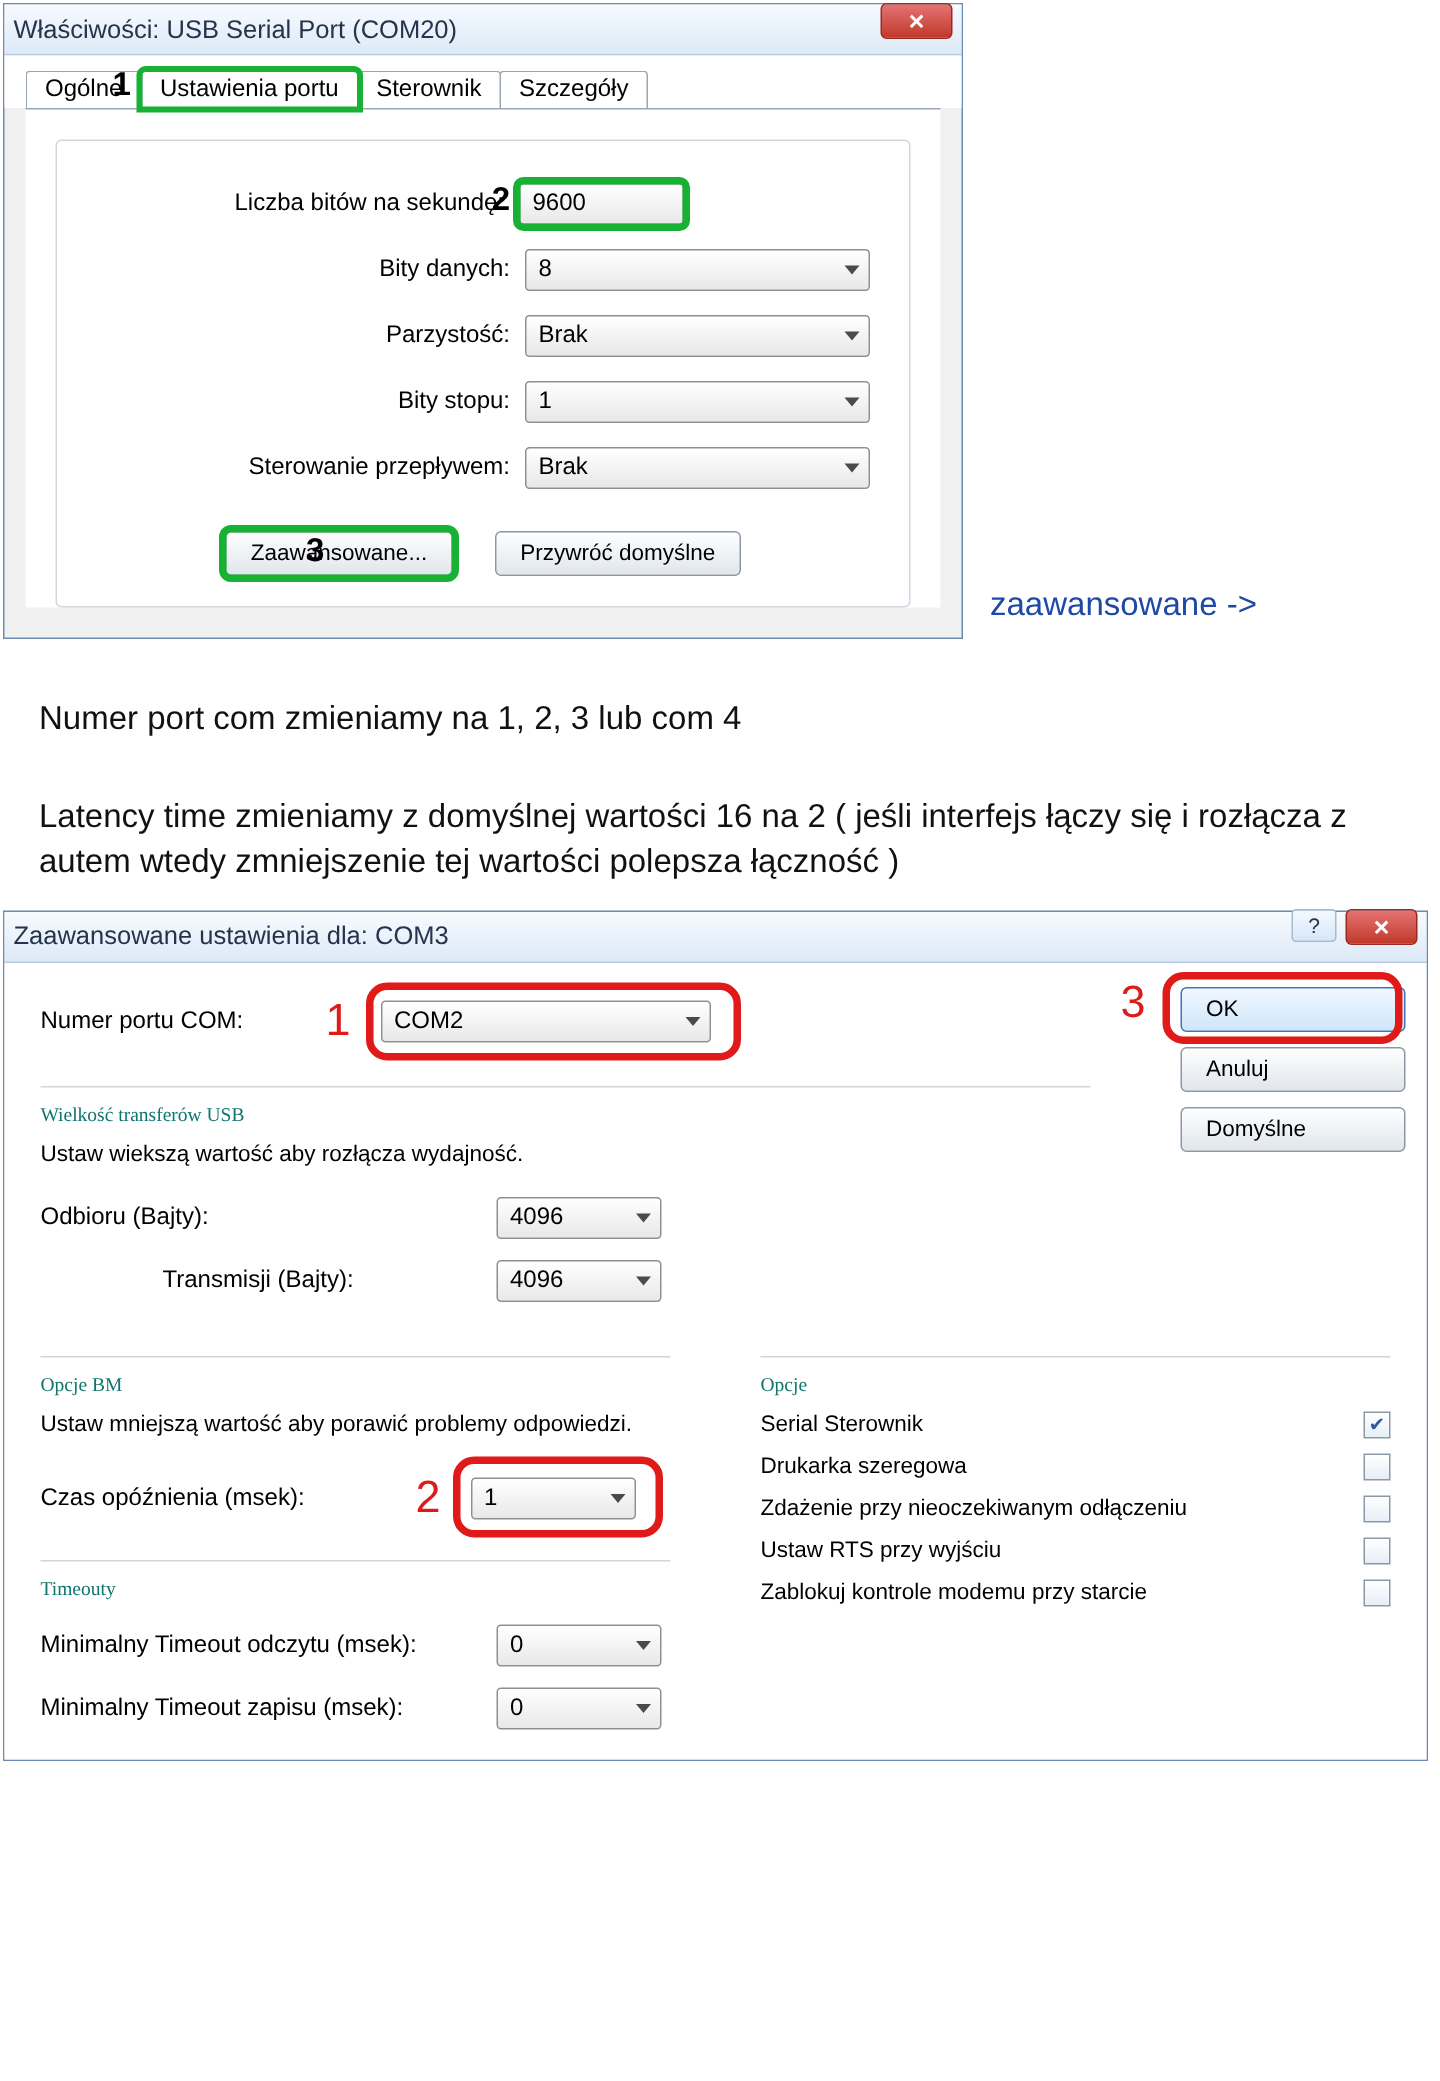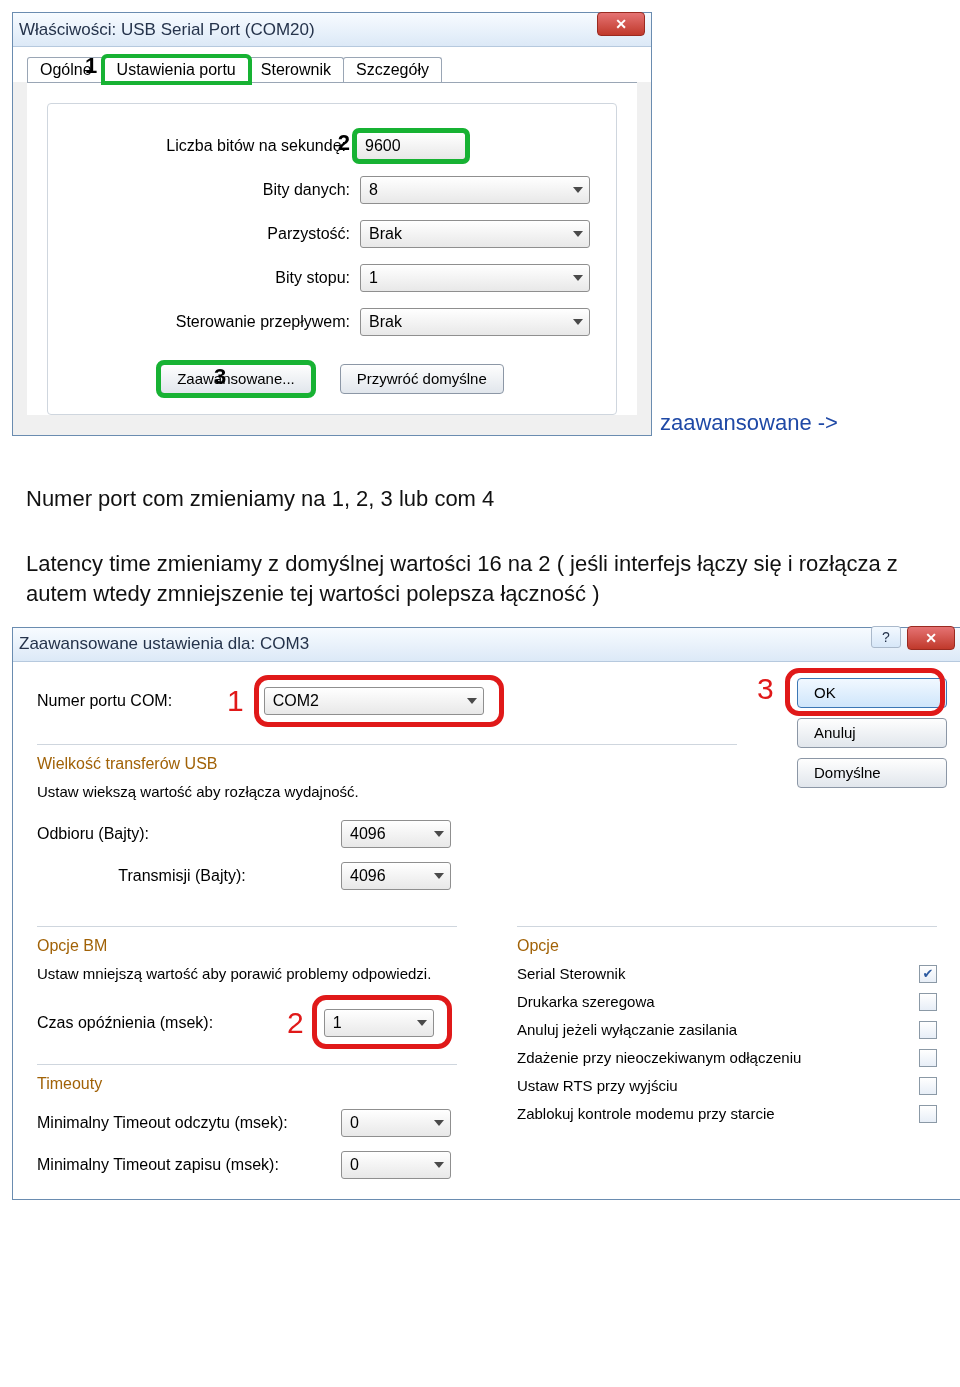--- a/index.html
+++ b/index.html
@@ -8,21 +8,21 @@
     padding: 0;
     font-family: "Segoe UI", Tahoma, sans-serif;
     font-size: 16px;
     background: #fff;
     color: #000;
     width: 960px;
   }
   .window {
     border: 1px solid #6a8cb0;
     background: #f0f0f0;
-    margin: 12px;
+    margin: 2px;
     position: relative;
   }
   .titlebar {
     display: flex;
     align-items: center;
     justify-content: space-between;
     background: linear-gradient(#f7fbff, #dce9f7);
     border-bottom: 1px solid #b6c9de;
     padding: 4px 6px;
     height: 34px;
@@ -167,23 +167,24 @@
     background: #fff;
     padding: 16px 24px 20px 24px;
   }
   .row2 {
     display: flex;
     align-items: center;
     gap: 14px;
     position: relative;
   }
   .section-heading {
-    font-size: 16px;
-    color: #a16207;
+    font-size: 13px;
+    color: #0f766e;
     margin-top: 10px;
+    font-family: Liberation Serif, serif;
   }
   .hint {
     font-size: 15px;
     color: #000;
     margin-top: 8px;
     line-height: 1.4;
   }
   .cols {
     display: flex;
     gap: 60px;
@@ -400,24 +401,20 @@
         <div class="section-heading">Opcje</div>
         <div class="opt-row">
             <span>Serial Sterownik</span>
             <span class="chk">✔</span>
           </div>
         <div class="opt-row">
             <span>Drukarka szeregowa</span>
             <span class="chk"></span>
           </div>
         <div class="opt-row">
-            <span>Anuluj jeżeli wyłączanie zasilania</span>
-            <span class="chk"></span>
-          </div>
-        <div class="opt-row">
             <span>Zdażenie przy nieoczekiwanym odłączeniu</span>
             <span class="chk"></span>
           </div>
         <div class="opt-row">
             <span>Ustaw RTS przy wyjściu</span>
             <span class="chk"></span>
           </div>
         <div class="opt-row">
             <span>Zablokuj kontrole modemu przy starcie</span>
             <span class="chk"></span>

